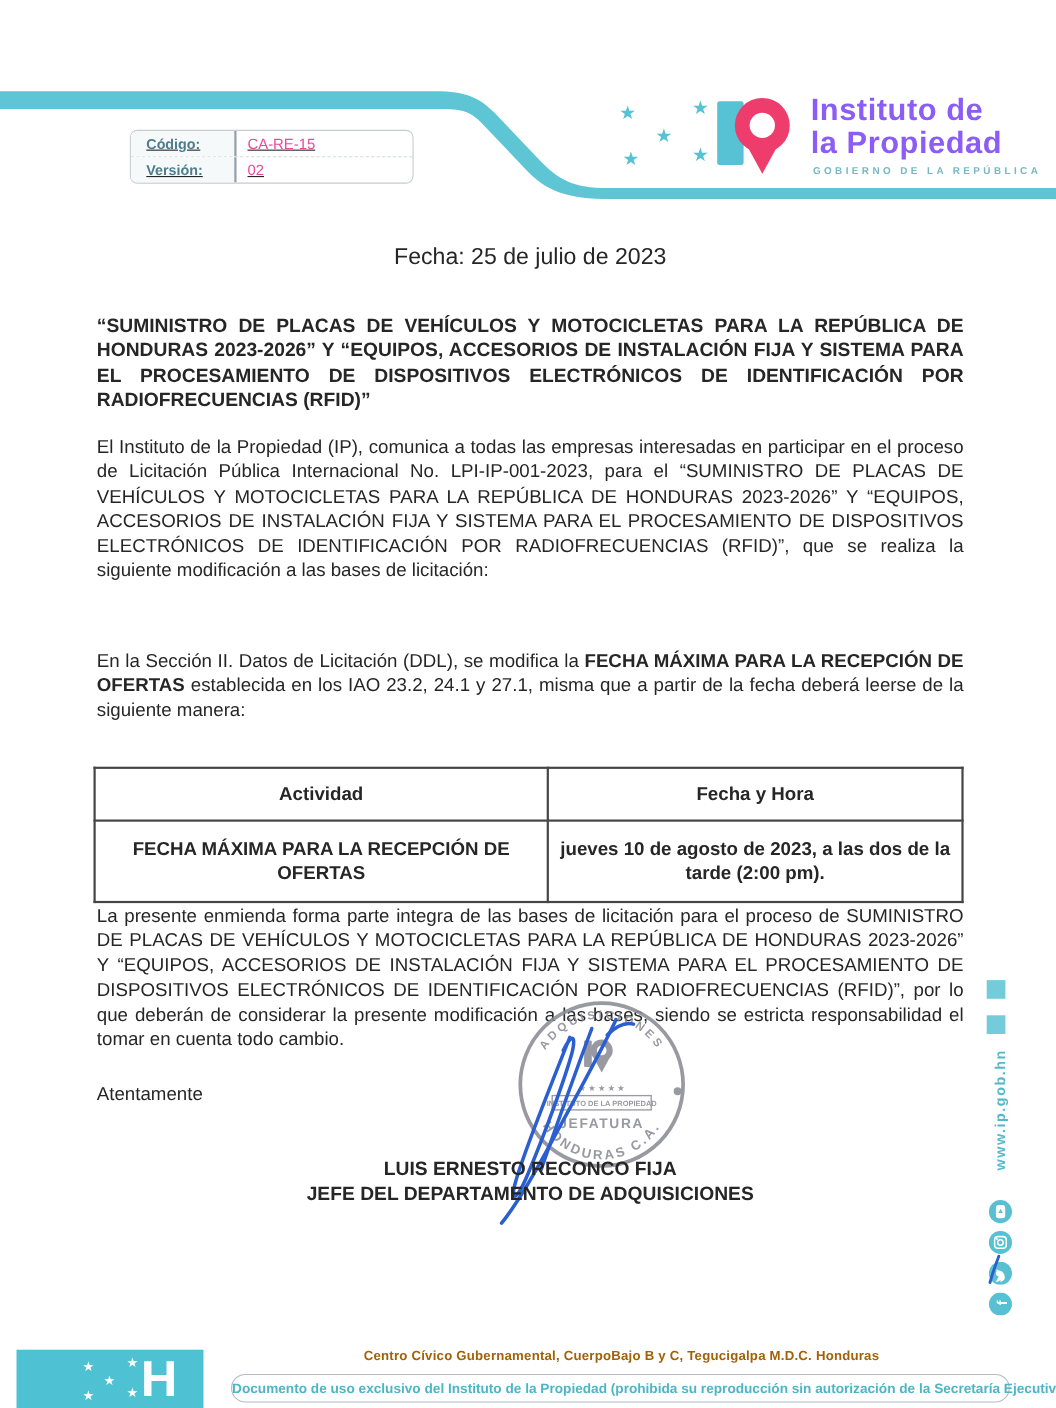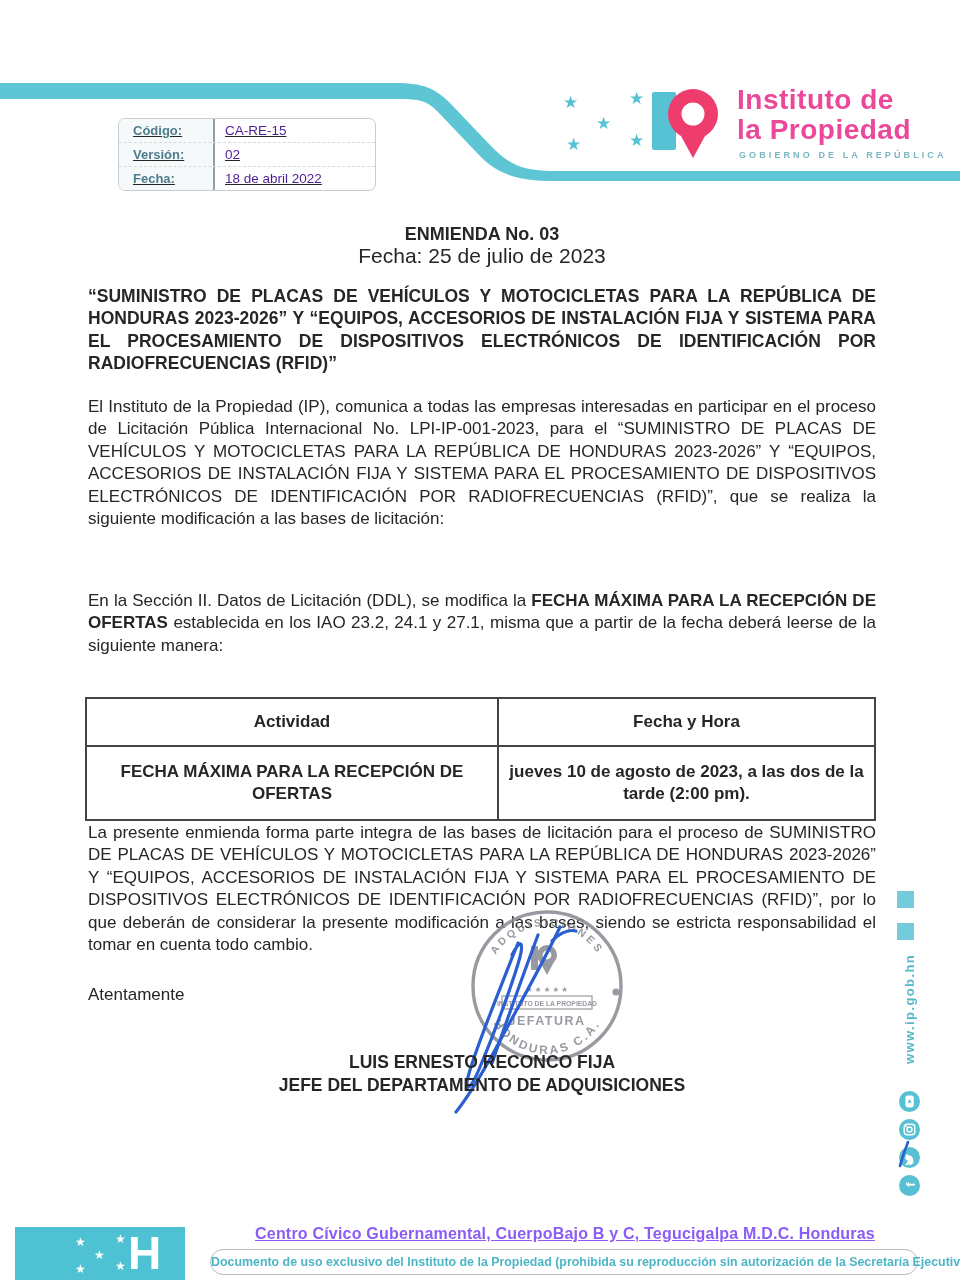--- a/index.html
+++ b/index.html
@@ -17,26 +17,26 @@
   .code-box{
     left:118px;top:118px;width:256px;
     border:1px solid #c6ccd2;border-radius:7px;overflow:hidden;background:#fff;
   }
   .code-row{display:flex;height:23px;line-height:23px;border-top:1px dashed #d4dade;text-decoration:underline;}
   .code-row:first-child{border-top:none;}
   .code-label{
     width:96px;padding-left:14px;font-size:13px;font-weight:bold;color:#4d7c8c;
     background:#f6f9fa;border-right:2px solid #93a0a9;box-sizing:border-box;
   }
-  .code-value{flex:1;padding-left:10px;font-size:13.5px;color:#4c1d95;}
+  .code-value{flex:1;padding-left:10px;font-size:13.5px;color:#ec4899;}
 
   
   .logo-star{position:absolute;color:#56c2d3;font-size:17px;line-height:17px;}
   .logo-text1,.logo-text2{
-    position:absolute;left:737px;font-size:28px;font-weight:bold;color:#ec4899;letter-spacing:.5px;
+    position:absolute;left:737px;font-size:28px;font-weight:bold;color:#8b5cf6;letter-spacing:.5px;
   }
   .logo-sub{
     position:absolute;left:739px;top:150px;font-size:9px;font-weight:600;
     color:#79b7c2;letter-spacing:3.1px;white-space:nowrap;
   }
 
   
   .heading{left:88px;top:223px;width:788px;text-align:center;}
   .heading .h-title{font-size:18px;font-weight:bold;line-height:22px;}
   .heading .h-line{font-size:21px;line-height:21px;}
@@ -71,21 +71,21 @@
   .rail .site{
     margin-left:20px;font-size:13px;font-weight:bold;color:#56b9cb;letter-spacing:1.4px;white-space:nowrap;
   }
 
   
   .h-block{left:15px;top:1227px;width:170px;height:53px;background:#4ec2d2;}
   .h-block .fstar{position:absolute;color:#ffffff;font-size:12px;line-height:12px;}
   .h-block .h-letter{position:absolute;left:113px;top:1px;color:#ffffff;font-size:46px;font-weight:bold;line-height:50px;}
   .footer-address{
     left:220px;top:1225px;width:690px;text-align:center;
-    font-size:16px;font-weight:bold;color:#8b5cf6;letter-spacing:.2px;text-decoration:underline;
+    font-size:12px;font-weight:bold;color:#a16207;letter-spacing:.2px;
   }
   .footer-pill{
     left:210px;top:1249px;width:706px;height:24px;
     border:1.5px solid #b6bcc2;border-radius:14px;
     text-align:center;line-height:24px;font-size:12.4px;font-weight:600;color:#4db6c6;
     white-space:nowrap;
   }
 </style>
 </head>
 <body>
@@ -97,24 +97,20 @@
   </svg>
 
   <div class="abs code-box">
     <div class="code-row">
       <div class="code-label">Código:</div>
       <div class="code-value">CA-RE-15</div>
     </div>
     <div class="code-row">
       <div class="code-label">Versión:</div>
       <div class="code-value">02</div>
-    </div>
-    <div class="code-row">
-      <div class="code-label">Fecha:</div>
-      <div class="code-value">18 de abril 2022</div>
     </div>
   </div>
 
   <div>
     <span class="logo-star abs" style="left:563px;top:94px;">★</span>
     <span class="logo-star abs" style="left:629px;top:90px;">★</span>
     <span class="logo-star abs" style="left:596px;top:115px;">★</span>
     <span class="logo-star abs" style="left:566px;top:136px;">★</span>
     <span class="logo-star abs" style="left:629px;top:132px;">★</span>
     <svg class="abs" style="left:645px;top:84px;" width="90" height="85" viewBox="0 0 90 85">
@@ -122,21 +118,20 @@
       <path d="M30.5,42 L48,74 L65.5,42 Z" fill="#ee3d6c"></path>
       <circle cx="48" cy="30" r="25" fill="#ee3d6c"></circle>
       <circle cx="48" cy="30" r="11.5" fill="#ffffff"></circle>
     </svg>
     <div class="logo-text1" style="top:84px;">Instituto de</div>
     <div class="logo-text2" style="top:114px;">la Propiedad</div>
     <div class="logo-sub">GOBIERNO DE LA REPÚBLICA</div>
   </div>
 
   <div class="abs heading">
-    <div class="h-title">ENMIENDA No. 03</div>
     <div class="h-line">Fecha: 25 de julio de 2023</div>
   </div>
 
   <div class="abs para subject" style="top:285px;">“SUMINISTRO DE PLACAS DE VEHÍCULOS Y MOTOCICLETAS PARA LA REPÚBLICA DE HONDURAS 2023-2026” Y “EQUIPOS, ACCESORIOS DE INSTALACIÓN FIJA Y SISTEMA PARA EL PROCESAMIENTO DE DISPOSITIVOS ELECTRÓNICOS DE IDENTIFICACIÓN POR RADIOFRECUENCIAS (RFID)”</div>
 
   <div class="abs para" style="top:396px;">El Instituto de la Propiedad (IP), comunica a todas las empresas interesadas en participar en el proceso de Licitación Pública Internacional No. LPI-IP-001-2023, para el “SUMINISTRO DE PLACAS DE VEHÍCULOS Y MOTOCICLETAS PARA LA REPÚBLICA DE HONDURAS 2023-2026” Y “EQUIPOS, ACCESORIOS DE INSTALACIÓN FIJA Y SISTEMA PARA EL PROCESAMIENTO DE DISPOSITIVOS ELECTRÓNICOS DE IDENTIFICACIÓN POR RADIOFRECUENCIAS (RFID)”, que se realiza la siguiente modificación a las bases de licitación:</div>
 
   <div class="abs para" style="top:590px;"><span>En la Sección II. Datos de Licitación (DDL), se modifica la </span><span style="font-weight:bold;">FECHA MÁXIMA PARA LA RECEPCIÓN DE OFERTAS</span><span> establecida en los IAO 23.2, 24.1 y 27.1, misma que a partir de la fecha deberá leerse de la siguiente manera:</span></div>
 
   <table class="abs offers-table">

